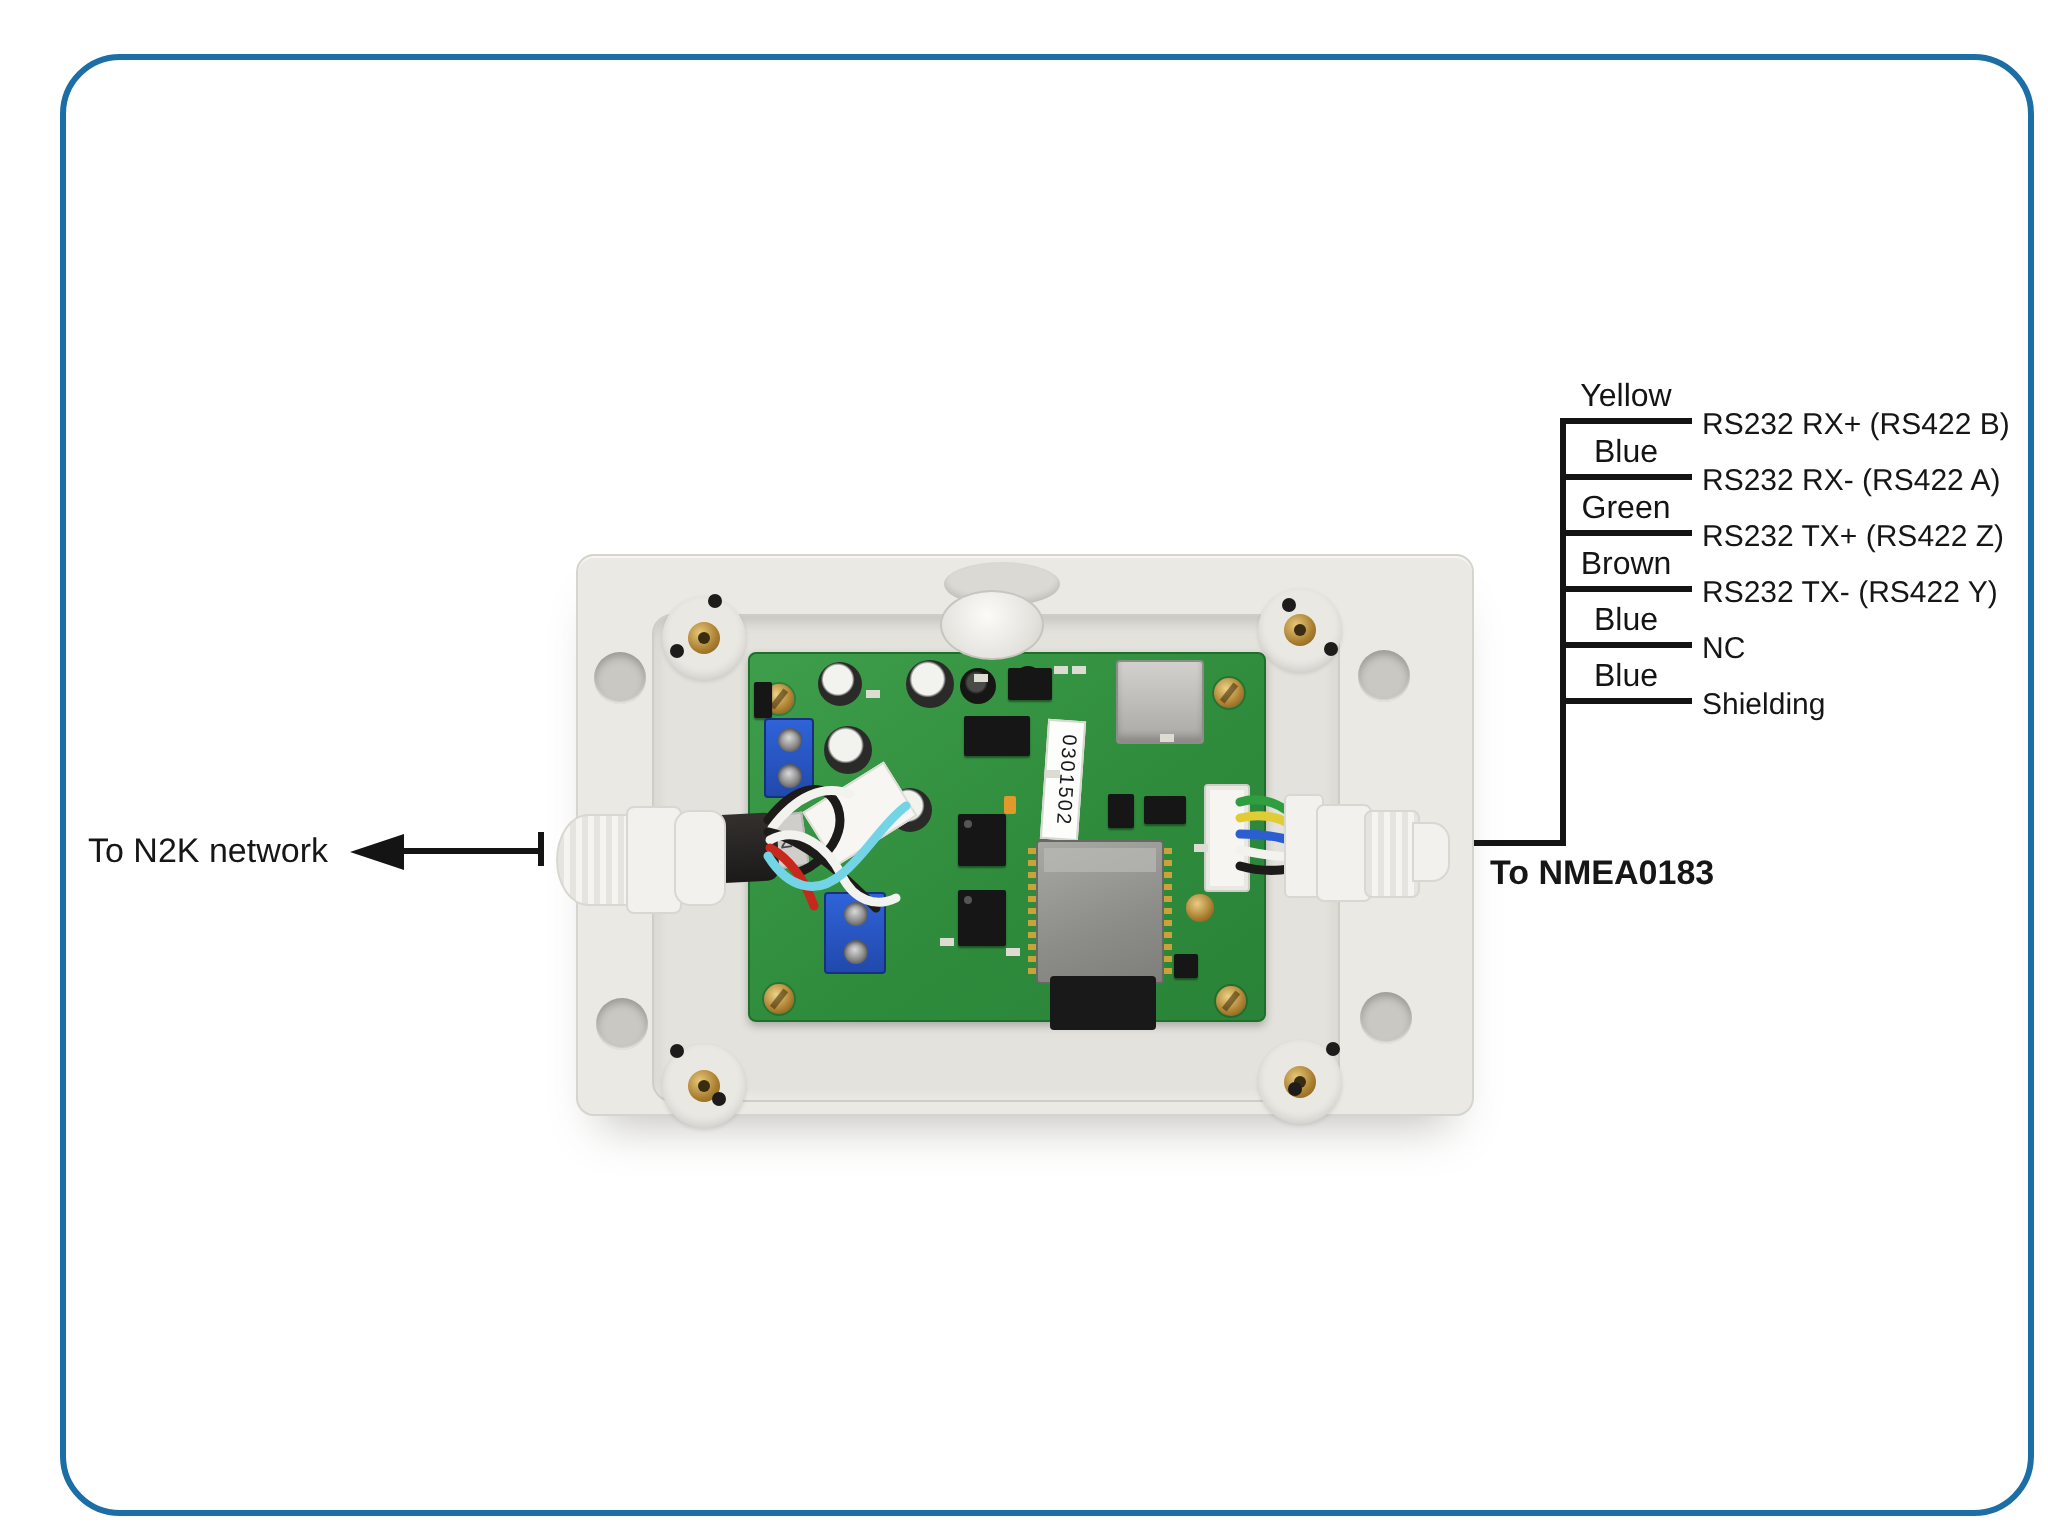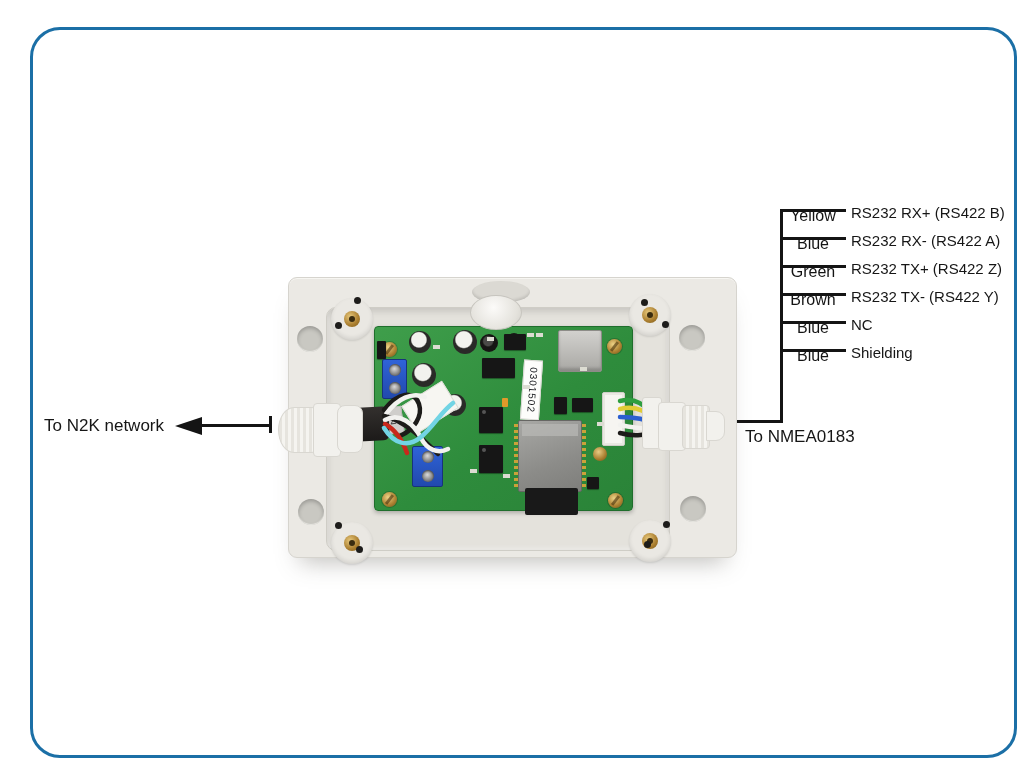--- a/index.html
+++ b/index.html
@@ -13,21 +13,21 @@
   .vline{position:absolute;background:#141414;width:3px;}
   .tick{position:absolute;background:#141414;width:3px;}
   .arrowhead-left{position:absolute;width:0;height:0;
      border-top:9px solid transparent;border-bottom:9px solid transparent;
      border-right:27px solid #141414;}
   .callout{position:absolute;font-size:17px;color:#161616;white-space:nowrap;}
 
   
   .legend-row{position:absolute;left:782px;width:250px;height:26px;}
   .wire-name{position:absolute;left:0;top:0;width:62px;text-align:center;
-             font-size:16px;line-height:20px;color:#141414;margin-top:17px;}
+             font-size:16px;line-height:20px;color:#141414;}
   .branch-line{position:absolute;left:0;top:20px;width:64px;height:3px;background:#141414;}
   .wire-signal{position:absolute;left:69px;top:15px;font-size:15px;color:#161616;white-space:nowrap;}
 
   
   .box{position:absolute;left:288px;top:277px;width:447px;height:279px;
        background:linear-gradient(180deg,#efedе8,#eae8e3) , #ebe9e4;background:#ebe9e4;
        border:1px solid #d6d4ce;border-radius:9px;
        box-shadow:0 16px 22px -12px rgba(90,88,80,.38), inset 0 1px 0 #f7f6f2;}
   .flange-hole{position:absolute;width:26px;height:26px;border-radius:50%;
        background:#c9c8c2;box-shadow:inset 0 2px 4px rgba(0,0,0,.25), inset 0 -1px 1px #f2f1ec;}
@@ -99,21 +99,21 @@
   <div class="frame"></div>
 
   <div class="callout" style="left:44px;top:416px;">To N2K network</div>
   <div class="arrowhead-left" style="left:175px;top:417px;"></div>
   <div class="hline" style="left:199px;top:424px;width:72px;"></div>
   <div class="tick" style="left:269px;top:416px;height:17px;"></div>
 
   <div class="tick" style="left:726px;top:411px;height:19px;"></div>
   <div class="hline" style="left:727px;top:420px;width:55px;"></div>
   <div class="vline" style="left:780px;top:209px;height:214px;"></div>
-  <div class="callout" style="left:745px;top:427px;">To NMEA0183</div>
+  <div class="callout" style="left:745px;top:427px;font-weight:bold;">To NMEA0183</div>
 
   <div class="legend-row" style="top:189px;">
     <span class="wire-name">Yellow</span>
     <span class="branch-line"></span>
     <span class="wire-signal">RS232 RX+ (RS422 B)</span>
   </div>
   <div class="legend-row" style="top:217px;">
     <span class="wire-name">Blue</span>
     <span class="branch-line"></span>
     <span class="wire-signal">RS232 RX- (RS422 A)</span>

